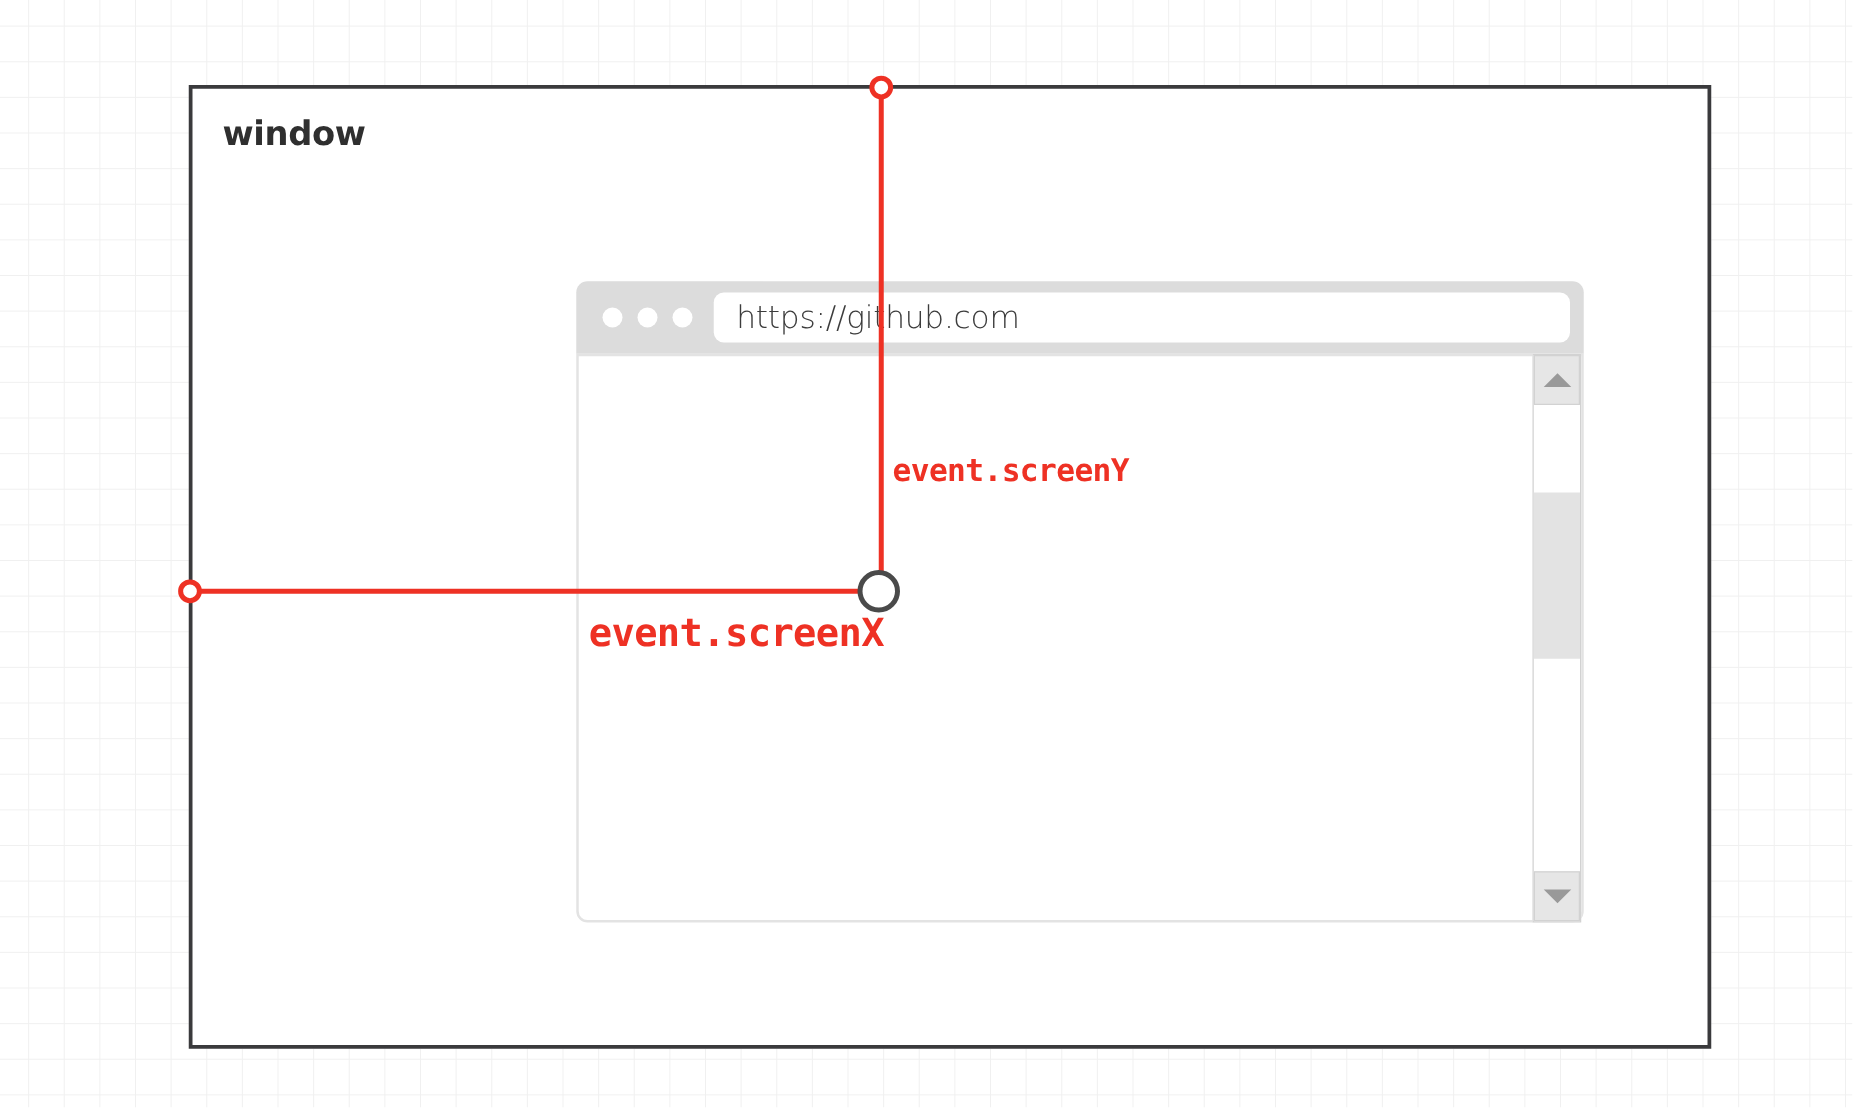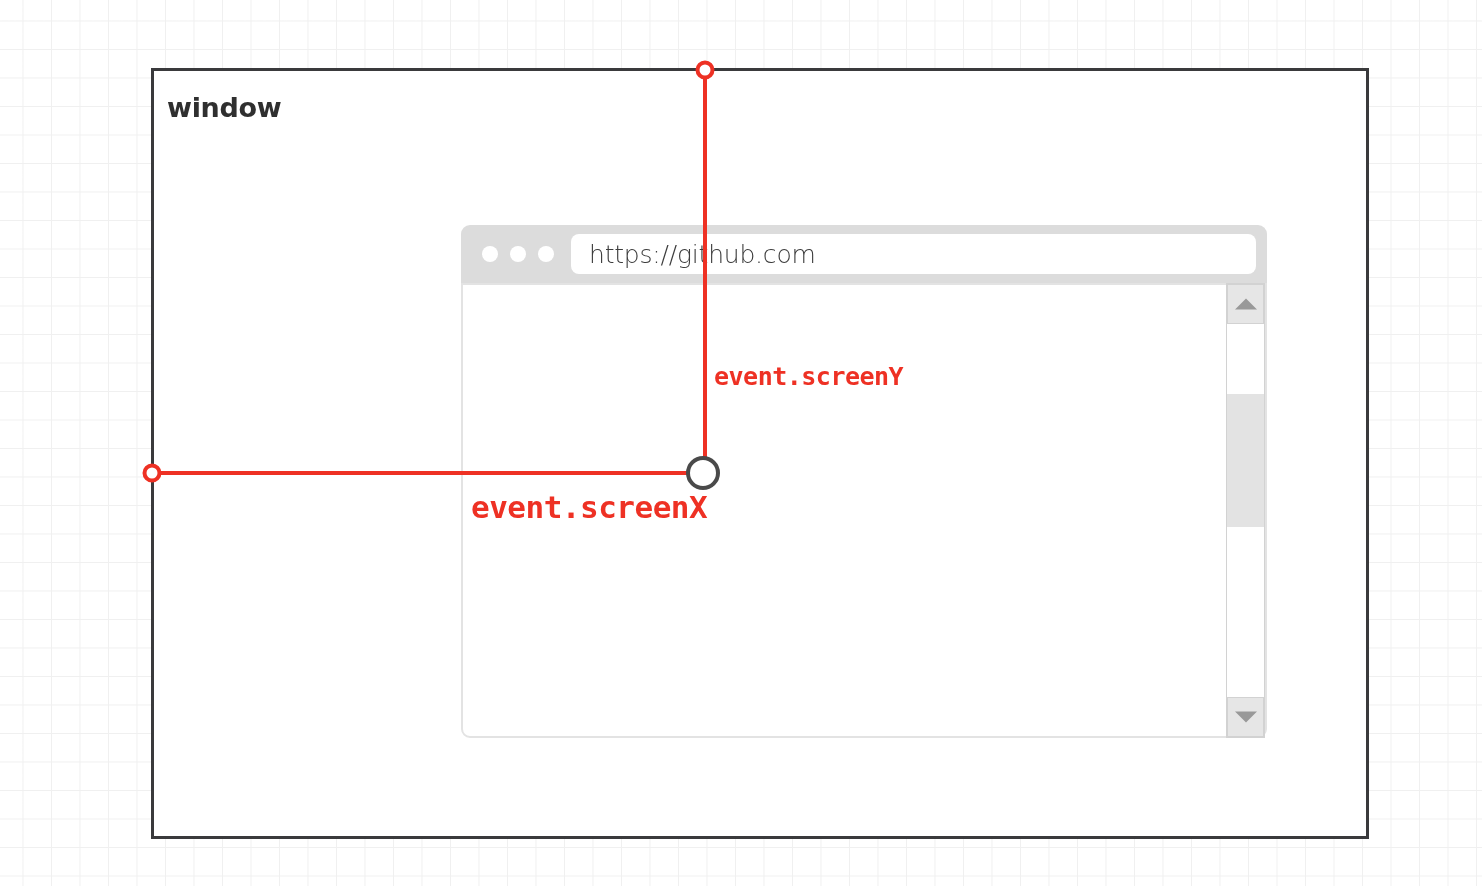--- a/index.html
+++ b/index.html
@@ -36,21 +36,21 @@
     top: 68px;
     width: 1218px;
     height: 771px;
     box-sizing: border-box;
     border: 3px solid #3a3a3c;
     background: #ffffff;
   }
 
   #window-label {
     position: absolute;
-    left: 167px;
+    left: 178px;
     top: 92px;
     font-family: "DejaVu Sans", sans-serif;
     font-size: 27px;
     font-weight: 700;
     color: #2f2f2f;
     letter-spacing: -0.3px;
     white-space: nowrap;
   }
 
   

